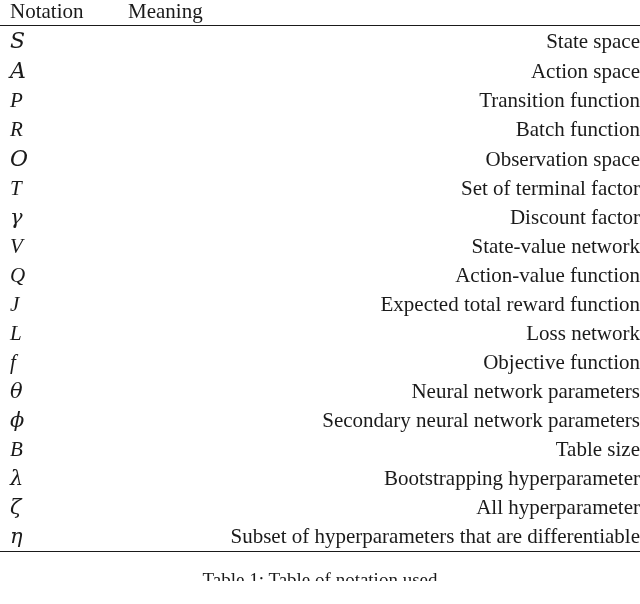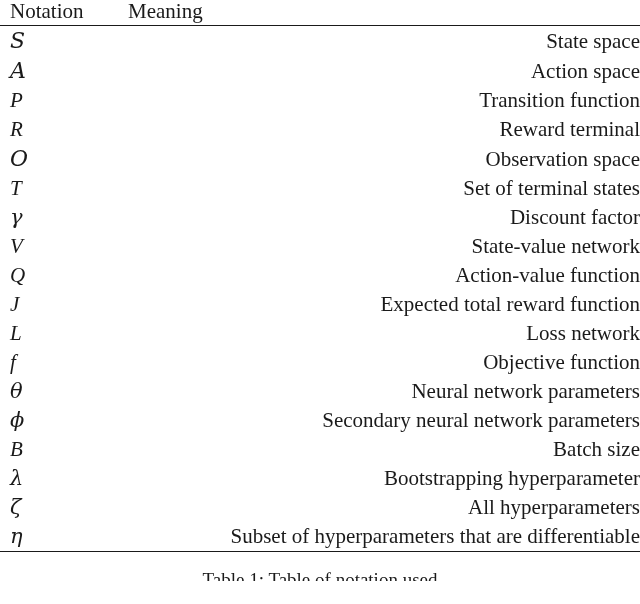--- a/index.html
+++ b/index.html
@@ -135,29 +135,29 @@
         <tr>
           <td class="cell-notation"><span class="script">A</span></td>
           <td class="cell-meaning">Action space</td>
         </tr>
         <tr>
           <td class="cell-notation"><span class="mathit">P</span></td>
           <td class="cell-meaning">Transition function</td>
         </tr>
         <tr>
           <td class="cell-notation"><span class="mathit">R</span></td>
-          <td class="cell-meaning">Reward terminal</td>
+          <td class="cell-meaning">Batch function</td>
         </tr>
         <tr>
           <td class="cell-notation"><span class="script">O</span></td>
           <td class="cell-meaning">Observation space</td>
         </tr>
         <tr>
           <td class="cell-notation"><span class="mathit">T</span></td>
-          <td class="cell-meaning">Set of terminal states</td>
+          <td class="cell-meaning">Set of terminal factor</td>
         </tr>
         <tr>
           <td class="cell-notation"><span class="greek">γ</span></td>
           <td class="cell-meaning">Discount factor</td>
         </tr>
         <tr>
           <td class="cell-notation"><span class="mathit">V</span></td>
           <td class="cell-meaning">State-value network</td>
         </tr>
         <tr>
@@ -179,29 +179,29 @@
         <tr>
           <td class="cell-notation"><span class="greek">θ</span></td>
           <td class="cell-meaning">Neural network parameters</td>
         </tr>
         <tr>
           <td class="cell-notation"><span class="greek">ϕ</span></td>
           <td class="cell-meaning">Secondary neural network parameters</td>
         </tr>
         <tr>
           <td class="cell-notation"><span class="mathit">B</span></td>
-          <td class="cell-meaning">Batch size</td>
+          <td class="cell-meaning">Table size</td>
         </tr>
         <tr>
           <td class="cell-notation"><span class="greek">λ</span></td>
           <td class="cell-meaning">Bootstrapping hyperparameter</td>
         </tr>
         <tr>
           <td class="cell-notation"><span class="greek">ζ</span></td>
-          <td class="cell-meaning">All hyperparameters</td>
+          <td class="cell-meaning">All hyperparameter</td>
         </tr>
         <tr>
           <td class="cell-notation"><span class="greek">η</span></td>
           <td class="cell-meaning">Subset of hyperparameters that are differentiable</td>
         </tr>
       </tbody>
   </table>
 
   <div class="bottom-rule"></div>
 

